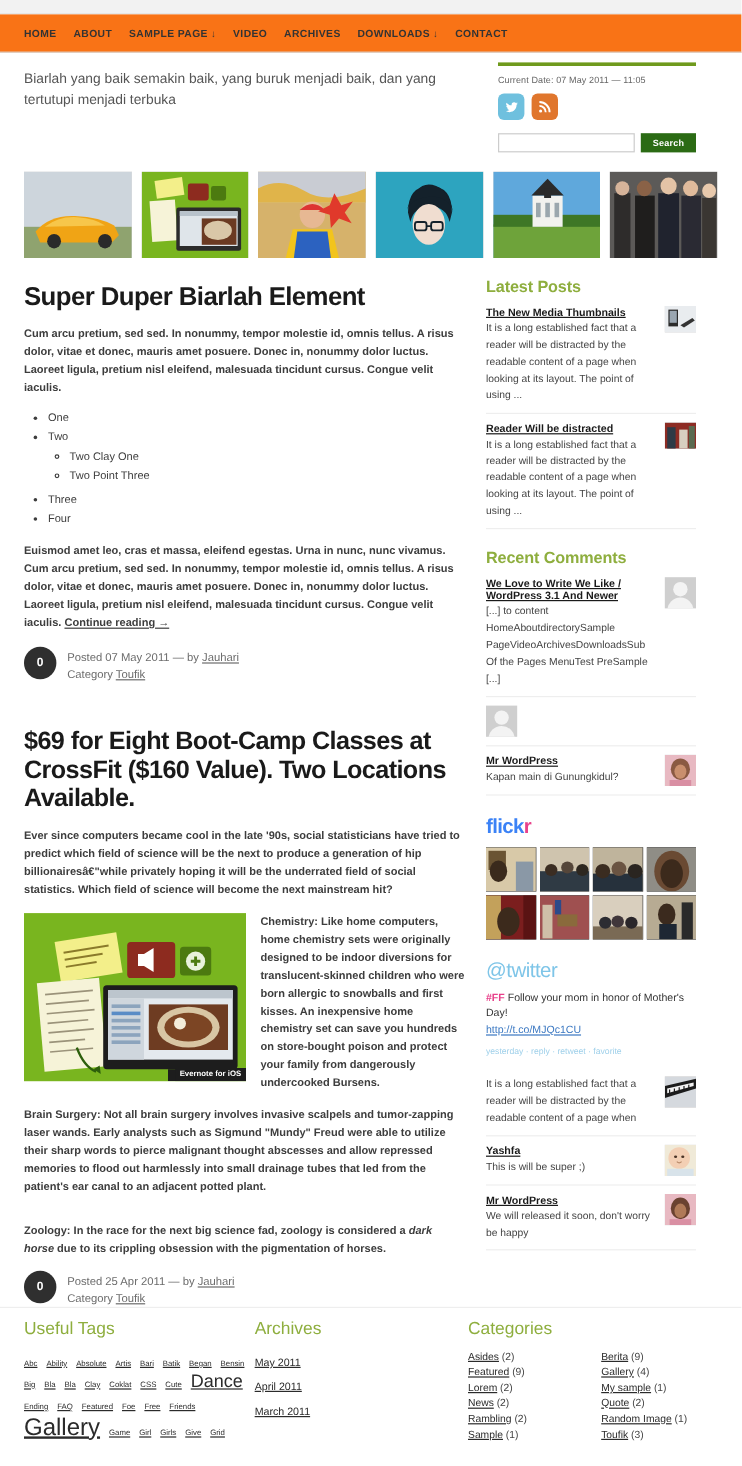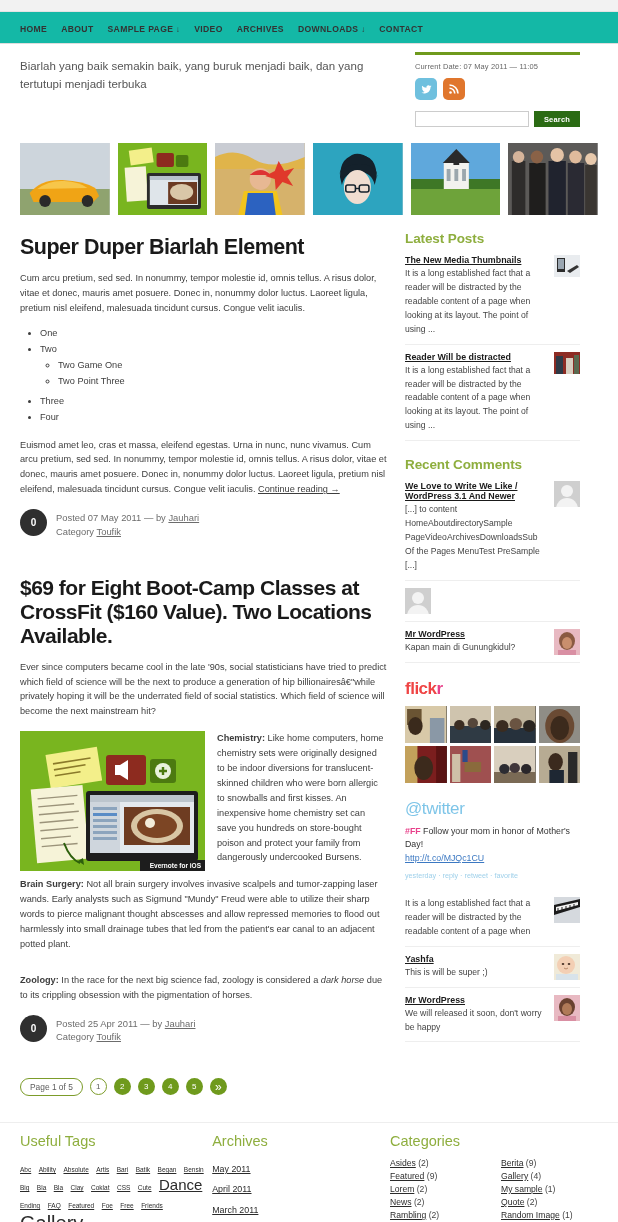--- a/index.html
+++ b/index.html
@@ -10,21 +10,21 @@
     font-family: "Liberation Sans", sans-serif;
     color: #333333;
     -webkit-font-smoothing: antialiased;
   }
   .page { width:618px; background:#fff; position:relative; }
 
   
   .topstrip { height:12px; background:#f2f2f2; border-bottom:1px solid #e3e3e3; }
 
   
-  .navbar { padding:6px 20px 7px 20px; border-bottom:1px solid #dddddd; background:#14b8a6; }
+  .navbar { padding:6px 20px 7px 20px; border-bottom:1px solid #dddddd; background:#f97316; }
   .navbar ul { list-style:none; margin:0; padding:0; display:flex; align-items:center; }
   .navbar li { margin-right:14px; }
   .navbar a {
     color:#333; text-decoration:none; font-size:8.6px; letter-spacing:.35px;
     font-weight:600; text-transform:uppercase; white-space:nowrap;
   }
   .navbar a .arrow { font-size:8px; }
 
   
   .header { display:flex; padding:8px 20px 0 20px; }
@@ -65,21 +65,21 @@
 
   
   .cols { display:flex; padding:0 20px 0 20px; gap:0; }
   .content { width:385px; padding-right:18px; }
   .sidebar { width:175px; }
 
   
   .post-title { font-size:21.5px; font-weight:bold; color:#1a1a1a; line-height:1.13;
                 letter-spacing:-.5px; margin:4px 0 11px 0; }
   .post-title.big { font-size:21px; }
-  .post p { font-size:9.2px; line-height:1.62; color:#3d3d3d; margin:12px 0 9px 0; }
+  .post p { font-size:9.2px; line-height:1.62; color:#3d3d3d; margin:12px 0 9px 0;font-weight:bold; }
   .post ul { margin:4px 0 10px 0; padding-left:20px; }
   .post ul li { font-size:9.2px; line-height:1.75; color:#3d3d3d; }
   .post ul ul { margin:0 0 4px 0; padding-left:18px; }
   .post a { color:#3d3d3d; }
   .more-link { color:#3d3d3d; text-decoration:underline; }
 
   .meta { display:flex; align-items:flex-start; margin:12px 0 0 0; }
   .comment-bubble {
     width:27px; height:27px; border-radius:50%; background:#2f2f2f; color:#fff;
     display:flex; align-items:center; justify-content:center;
@@ -112,21 +112,21 @@
   .sp-ex { font-size:8.6px; color:#444; line-height:1.62; }
   .sp-thumb { width:26px; height:22px; flex:0 0 auto; background:#ccc; overflow:hidden; }
   .av { width:26px; height:26px; flex:0 0 auto; background:#cfcfcf; overflow:hidden; position:relative; }
   .av.person::after{ content:""; position:absolute; left:7px; top:4px; width:12px; height:12px;
                      border-radius:50%; background:#f3f3f3; }
   .av.person::before{ content:""; position:absolute; left:2px; top:17px; width:22px; height:14px;
                       border-radius:11px 11px 0 0; background:#f3f3f3; }
 
   
   .flickr-title { font-size:17px; font-weight:bold; margin:0 0 7px 0; letter-spacing:-.5px; }
-  .flickr-title .f1 { color:#ef4444;text-align:right; }
+  .flickr-title .f1 { color:#3b82f6;text-align:right; }
   .flickr-title .f2 { color:#e8408a; }
   .flickr-grid { display:grid; grid-template-columns:repeat(4, 1fr); gap:3px; }
   .flickr-grid div { width:100%; height:37px; background:#333; overflow:hidden; }
 
   .tw-title { font-size:17px; color:#7ec5e8; margin:0 0 6px 0; letter-spacing:-.4px; }
   .tw-body { font-size:8.8px; line-height:1.55; color:#333; }
   .tw-ff { color:#e8408a; font-weight:bold; }
   .tw-link { color:#3b78c2; display:block; }
   .tw-actions { font-size:7.2px; color:#9fd0ea; margin-top:4px; }
 
@@ -277,21 +277,21 @@
   <div class="cols">
 
     <div class="content">
 
       <div class="post">
         <h1 class="post-title">Super Duper Biarlah Element</h1>
         <p>Cum arcu pretium, sed sed. In nonummy, tempor molestie id, omnis tellus. A risus dolor, vitae et donec, mauris amet posuere. Donec in, nonummy dolor luctus. Laoreet ligula, pretium nisl eleifend, malesuada tincidunt cursus. Congue velit iaculis.</p>
         <ul id="post0-list">
             <li>One</li>
             <li>Two<ul>
-                <li>Two Game One</li>
+                <li>Two Clay One</li>
                 <li>Two Point Three</li>
               </ul></li>
             <li>Three</li>
             <li>Four</li>
           </ul>
         <p><span>Euismod amet leo, cras et massa, eleifend egestas. Urna in nunc, nunc vivamus. Cum arcu pretium, sed sed. In nonummy, tempor molestie id, omnis tellus. A risus dolor, vitae et donec, mauris amet posuere. Donec in, nonummy dolor luctus. Laoreet ligula, pretium nisl eleifend, malesuada tincidunt cursus. Congue velit iaculis. </span><a href="#" class="more-link">Continue reading →</a></p>
         <div class="meta">
           <div class="comment-bubble">0</div>
           <div class="meta-text">
             <span>Posted 07 May 2011 — by </span><a href="#">Jauhari</a><br>
@@ -355,31 +355,20 @@
 
         <div class="meta">
           <div class="comment-bubble">0</div>
           <div class="meta-text">
             <span>Posted 25 Apr 2011 — by </span><a href="#">Jauhari</a><br>
             <span>Category </span><a href="#">Toufik</a>
           </div>
         </div>
       </div>
 
-      <div class="pagination">
-        <div class="pg-label">Page 1 of 5</div>
-        <div id="pg-pages" style="display:flex;gap:7px">
-            <div class="pg current">1</div>
-            <div class="pg">2</div>
-            <div class="pg">3</div>
-            <div class="pg">4</div>
-            <div class="pg">5</div>
-            <div class="pg dots">»</div>
-          </div>
-      </div>
     </div>
 
     <div class="sidebar">
 
       <div class="widget">
         <h3 class="wtitle">Latest Posts</h3>
         <div class="sp-item">
           <div class="sp-body">
             <a href="#" class="sp-title">The New Media Thumbnails</a>
             <div class="sp-ex">It is a long established fact that a reader will be distracted by the readable content of a page when looking at its layout. The point of using ...</div>

